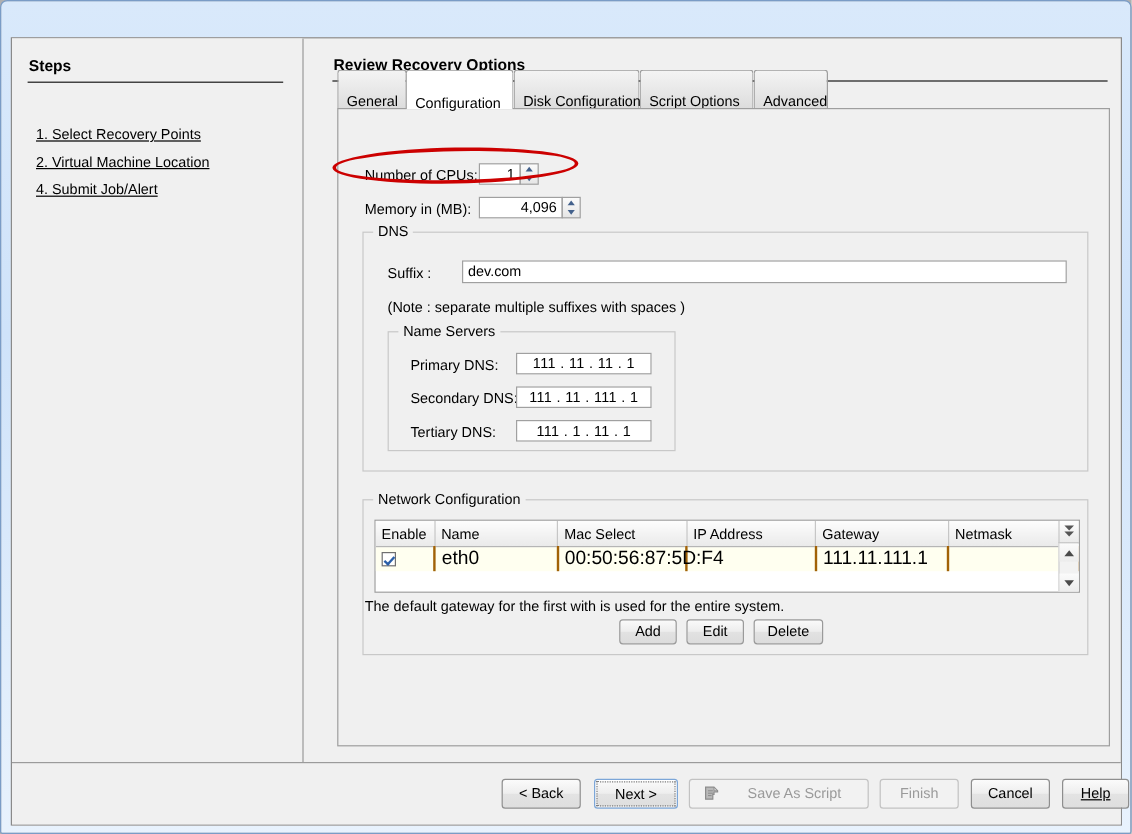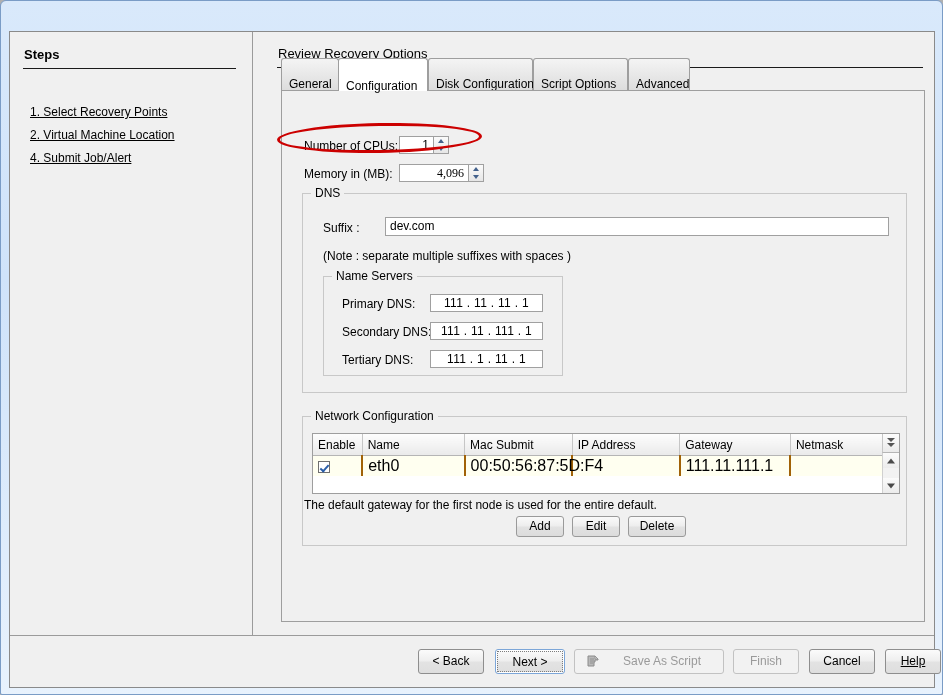--- a/index.html
+++ b/index.html
@@ -66,21 +66,21 @@
     font-size:12px;color:#000;text-decoration:underline;
     cursor:pointer;white-space:nowrap;
   }
   .step.current{font-weight:bold;text-decoration:none;cursor:default;}
   
   #main{
     position:absolute;left:244px;top:0;width:681px;height:604px;
   }
   #pane-title{
     position:absolute;left:24px;top:14px;
-    font-weight:normal;font-size:13px;
+    font-weight:bold;font-size:13px;
   }
   #pane-rule{
     position:absolute;left:23px;top:35px;width:646px;height:0;
     border-top:1px solid #1a1a1a;
   }
   
   #tabstrip{position:absolute;left:27px;top:37px;width:644px;height:22px;}
   .tab{
     position:absolute;bottom:0;height:19px;
     background:linear-gradient(to bottom,#f4f4f4,#dcdcdc);
@@ -281,21 +281,21 @@
         <div class="fld-label" style="left:22px;top:48px;">Number of CPUs:</div>
         <div class="spin-wrap" style="left:117px;top:45px;width:50px;">
           <div class="spin-input" style="width:35px;">1</div>
           <div class="spin-btns" style="left:34px;">
             <i class="up"></i>
             <i class="dn"></i>
           </div>
         </div>
 
         <div class="fld-label" style="left:22px;top:76px;">Memory in (MB):</div>
-        <div class="spin-wrap" style="left:117px;top:73px;width:85px;font-family:Liberation Serif, serif;">
+        <div class="spin-wrap" style="left:117px;top:73px;width:85px;">
           <div class="spin-input" style="width:70px;">4,096</div>
           <div class="spin-btns" style="left:69px;">
             <i class="up"></i>
             <i class="dn"></i>
           </div>
         </div>
 
         <div class="groupbox" style="left:20px;top:102px;width:605px;height:200px;">
           <span class="group-legend">DNS</span>
 
@@ -328,21 +328,21 @@
                   <col style="width:100px">
                   <col style="width:105px">
                 <col style="width:105px">
                   <col style="width:108px">
                   <col style="width:105px">
               </colgroup>
               <thead>
                 <tr>
                   <th>Enable</th>
                   <th>Name</th>
-                  <th>Mac Submit</th>
+                  <th>Mac Select</th>
                   <th>IP Address</th>
                   <th>Gateway</th>
                   <th>Netmask</th>
                 </tr>
               </thead>
               <tbody>
                 <tr class="row0">
                   <td><span class="chk"></span></td>
                   <td>eth0</td>
                   <td>00:50:56:87:5D:F4</td>
@@ -352,21 +352,21 @@
                 </tr>
               </tbody>
             </table>
             <div id="grid-scroll-corner"></div>
             <div id="grid-vscroll">
               <div class="sb-arrow up"></div>
               <div class="sb-arrow dn"></div>
             </div>
           </div>
 
-          <div class="note" style="left:1px;top:81px;">The default gateway for the first node is used for the entire default.</div>
+          <div class="note" style="left:1px;top:81px;">The default gateway for the first with is used for the entire system.</div>
 
           <div class="sbtn" style="left:213px;top:99px;width:48px;">Add</div>
           <div class="sbtn" style="left:269px;top:99px;width:48px;">Edit</div>
           <div class="sbtn" style="left:325px;top:99px;width:58px;">Delete</div>
         </div>
 
       </div>
     </div>
 
     <div id="bottombar">

